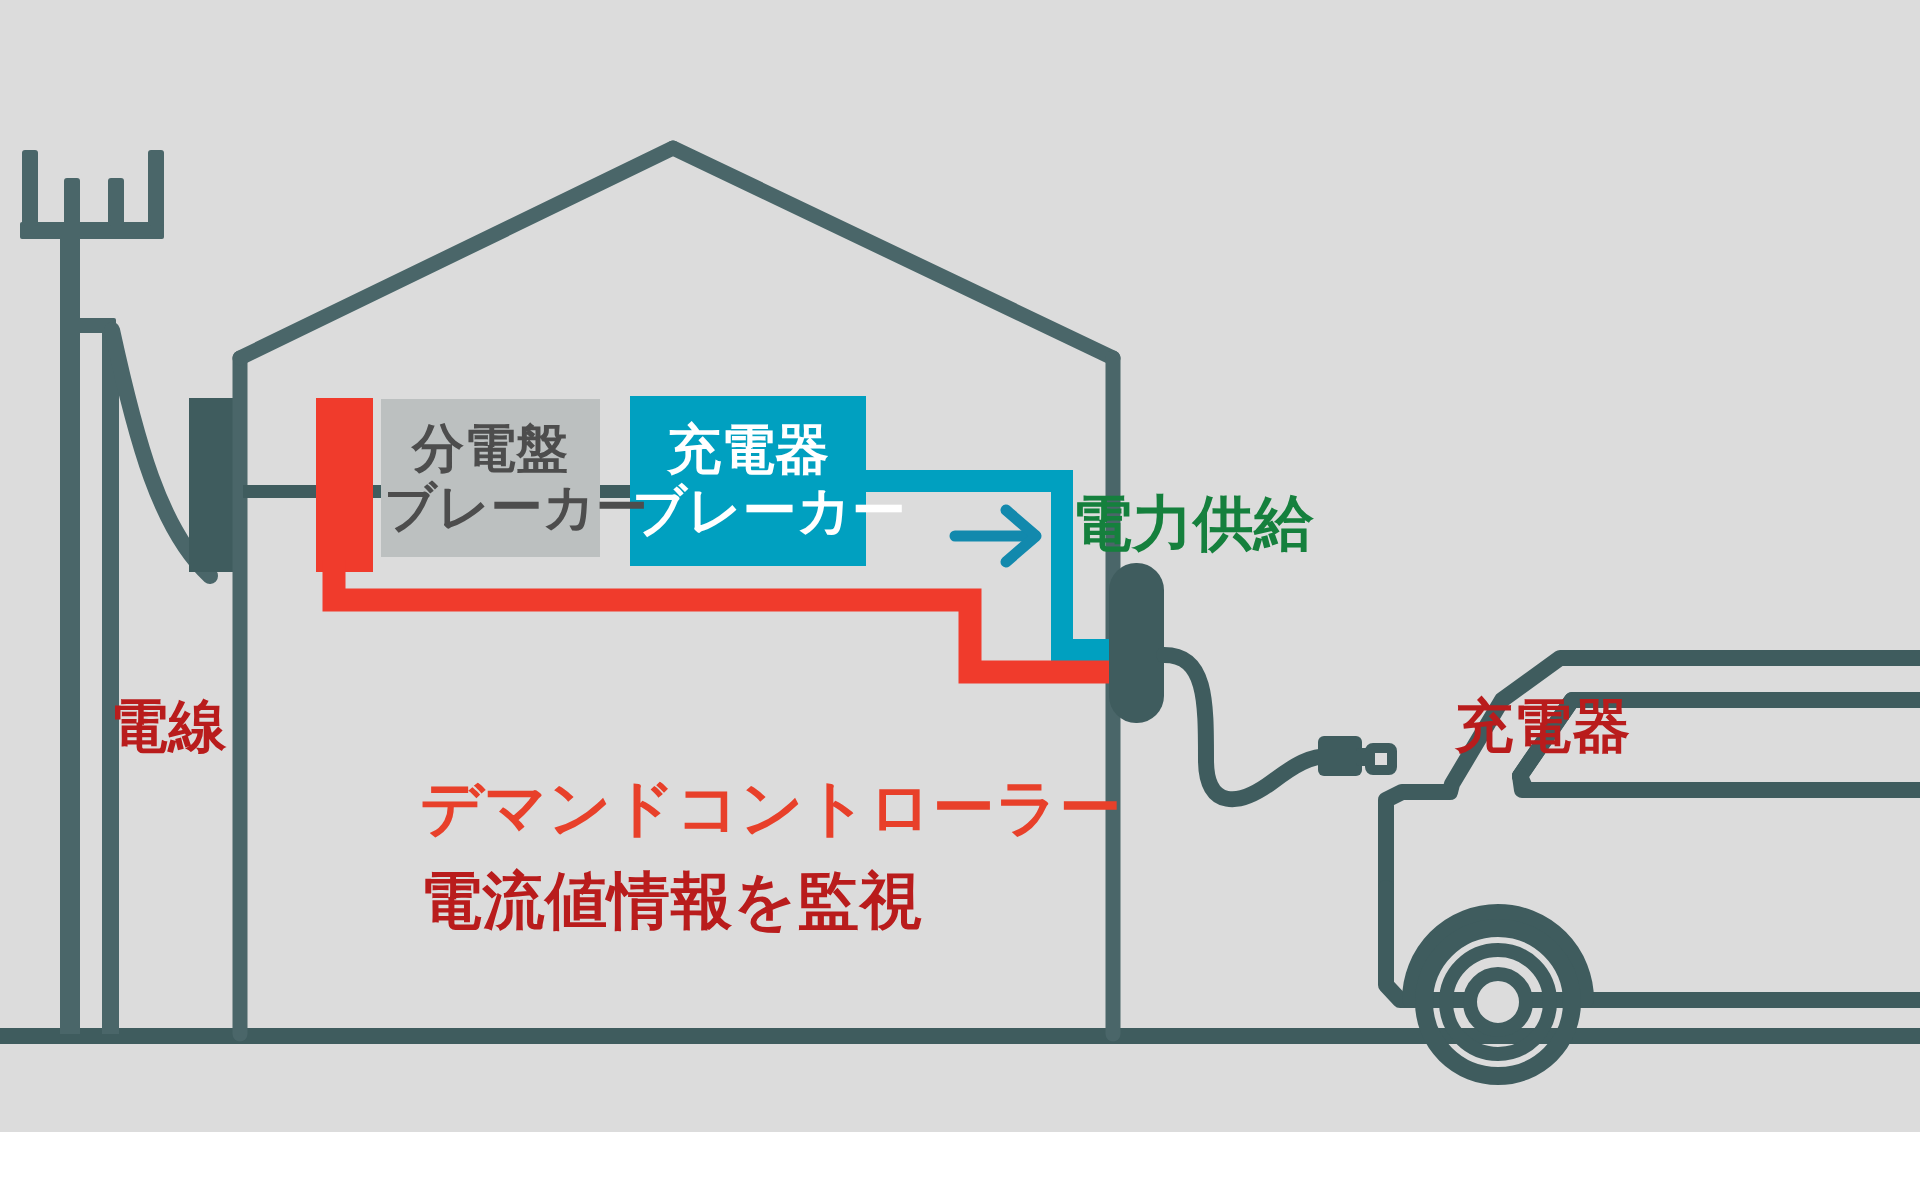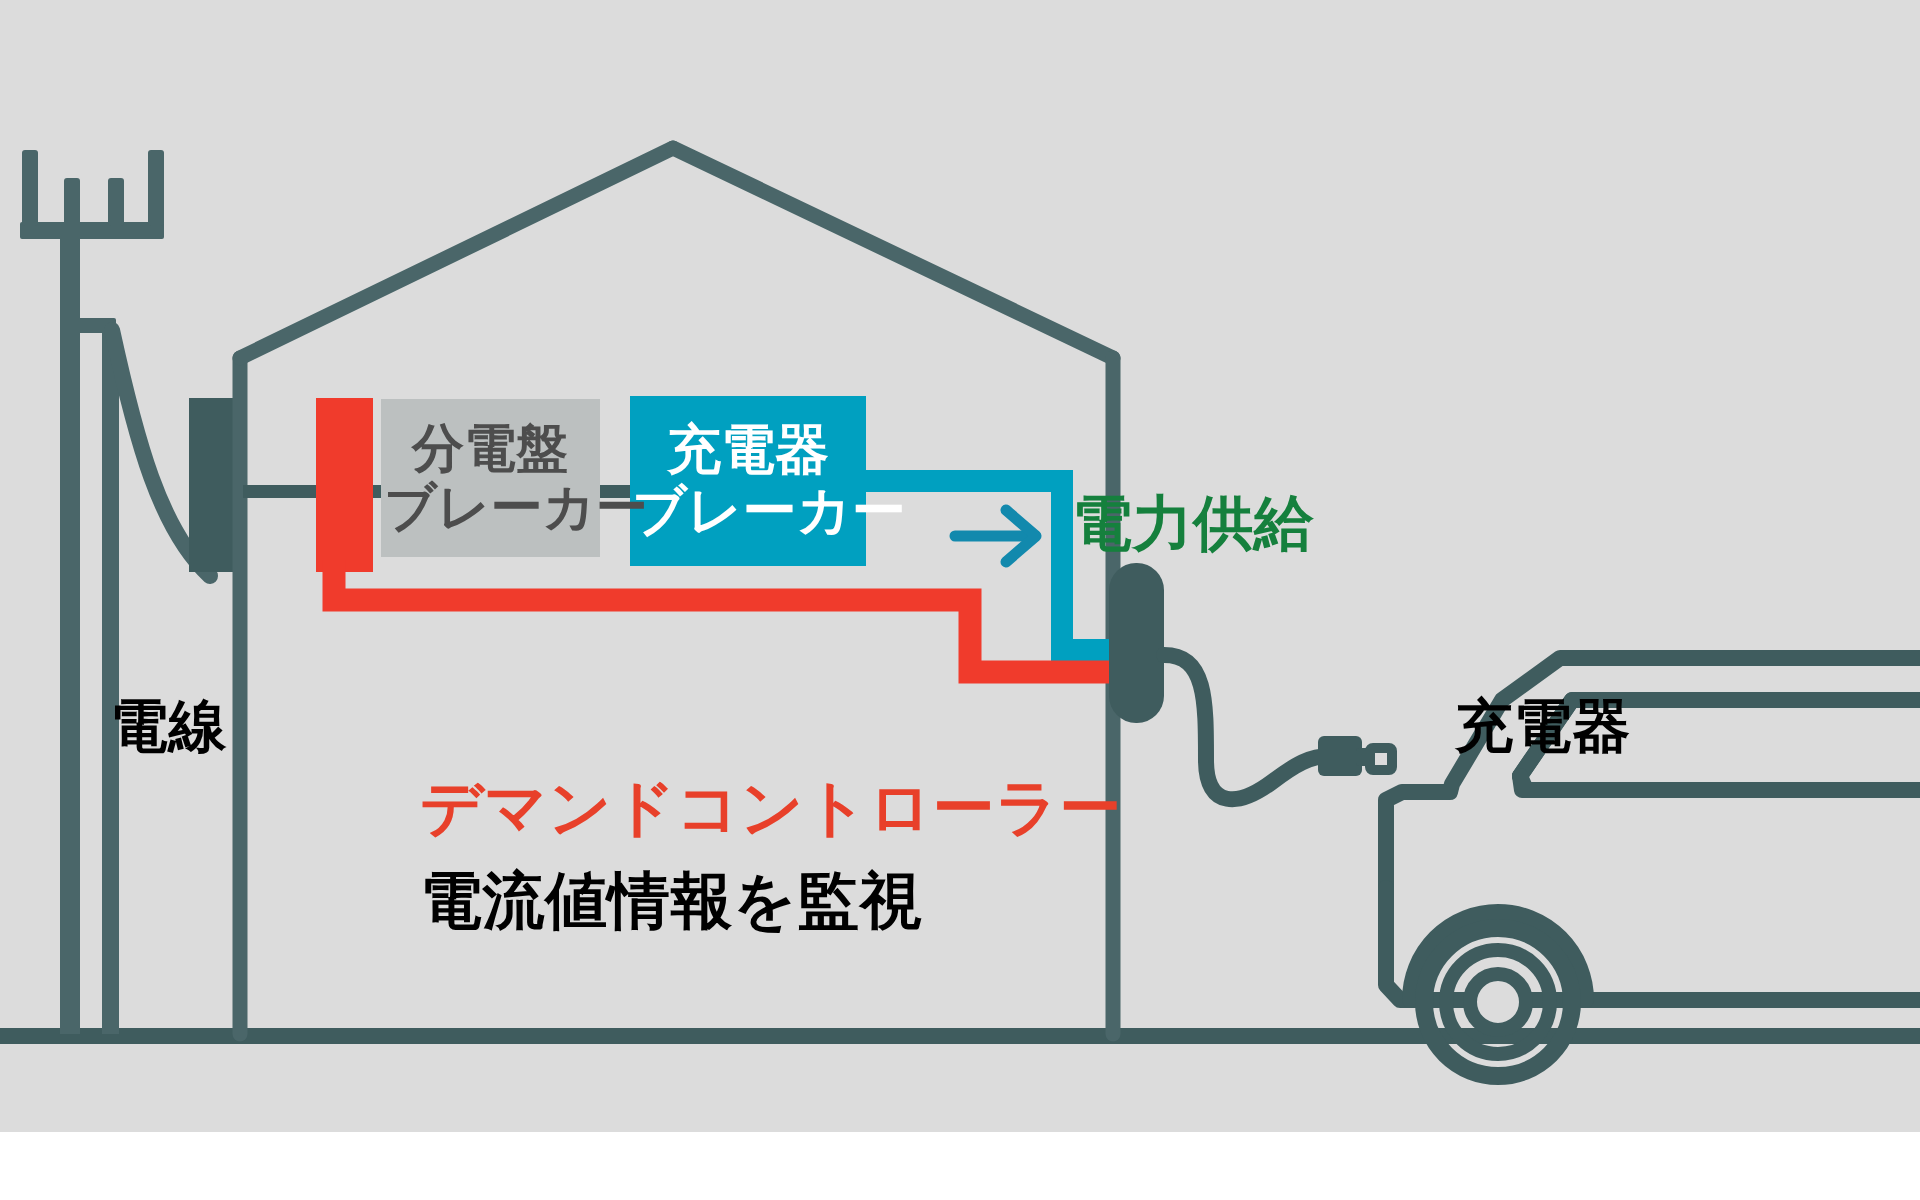--- a/index.html
+++ b/index.html
@@ -23,21 +23,21 @@
     width: 1920px;
     height: 1200px;
   }
   .lbl {
     position: absolute;
     white-space: nowrap;
     line-height: 1.08;
     font-weight: 700;
     letter-spacing: 0.01em;
   }
-  .lbl-dark { color: #000000; }
+  .lbl-dark { color: #b91c1c; }
   .lbl-red  { color: #e8402a; }
   .lbl-teal { color: #15803d; }
 
   #label-denryoku-kyokyu { left: 1072px; top: 492px; font-size: 60px; }
   #label-densen         { left: 110px;  top: 695px; font-size: 58px; }
   #label-jyudenki-right { left: 1455px; top: 695px; font-size: 58px; }
   #label-demand-ctrl    { left: 420px;  top: 775px; font-size: 62px; }
   #label-denryuchi      { left: 420px;  top: 868px; font-size: 62px; }
 
   .box-text {

